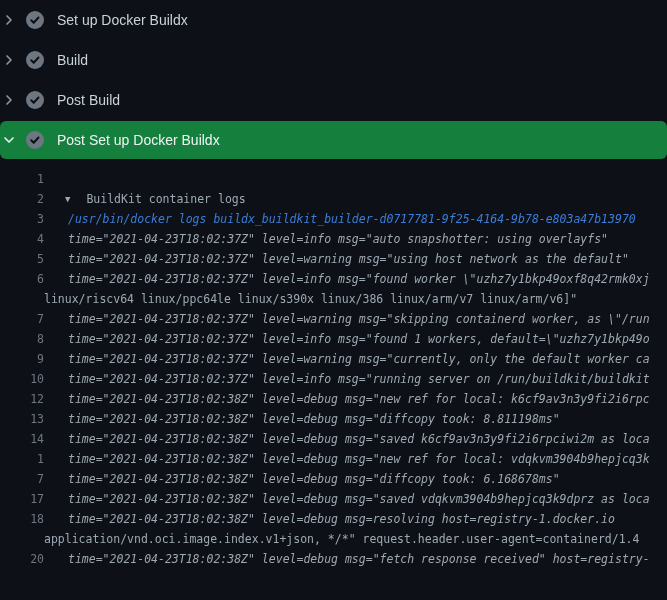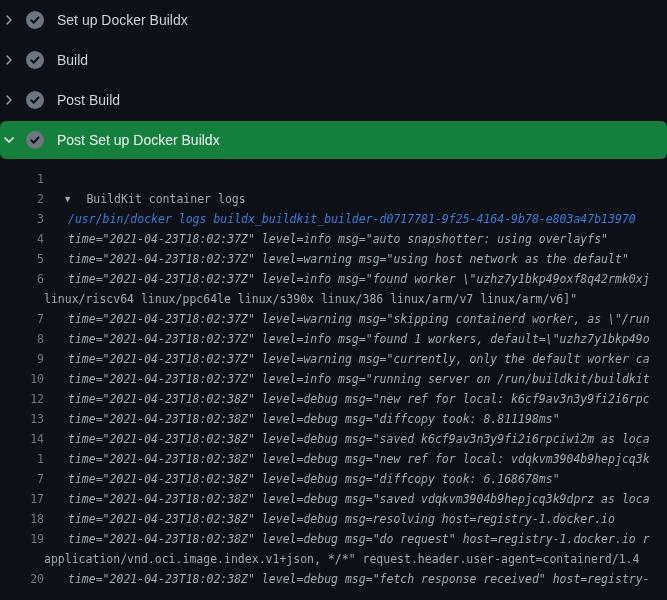--- a/index.html
+++ b/index.html
@@ -220,25 +220,20 @@
       <div class="log-row type-plain ind-1">
       <span class="num">17</span>
       
       <span class="text">time="2021-04-23T18:02:38Z" level=debug msg="saved vdqkvm3904b9hepjcq3k9dprz as loca</span>
     </div>
       <div class="log-row type-plain ind-1">
       <span class="num">18</span>
       
       <span class="text">time="2021-04-23T18:02:38Z" level=debug msg=resolving host=registry-1.docker.io</span>
     </div>
-      <div class="log-row type-plain ind-1">
-      <span class="num">19</span>
-      
-      <span class="text">time="2021-04-23T18:02:38Z" level=debug msg="do request" host=registry-1.docker.io r</span>
-    </div>
       <div class="log-row type-plain ind-c">
       <span class="num"></span>
       
       <span class="text">application/vnd.oci.image.index.v1+json, */*" request.header.user-agent=containerd/1.4</span>
     </div>
       <div class="log-row type-plain ind-1">
       <span class="num">20</span>
       
       <span class="text">time="2021-04-23T18:02:38Z" level=debug msg="fetch response received" host=registry-</span>
     </div>

